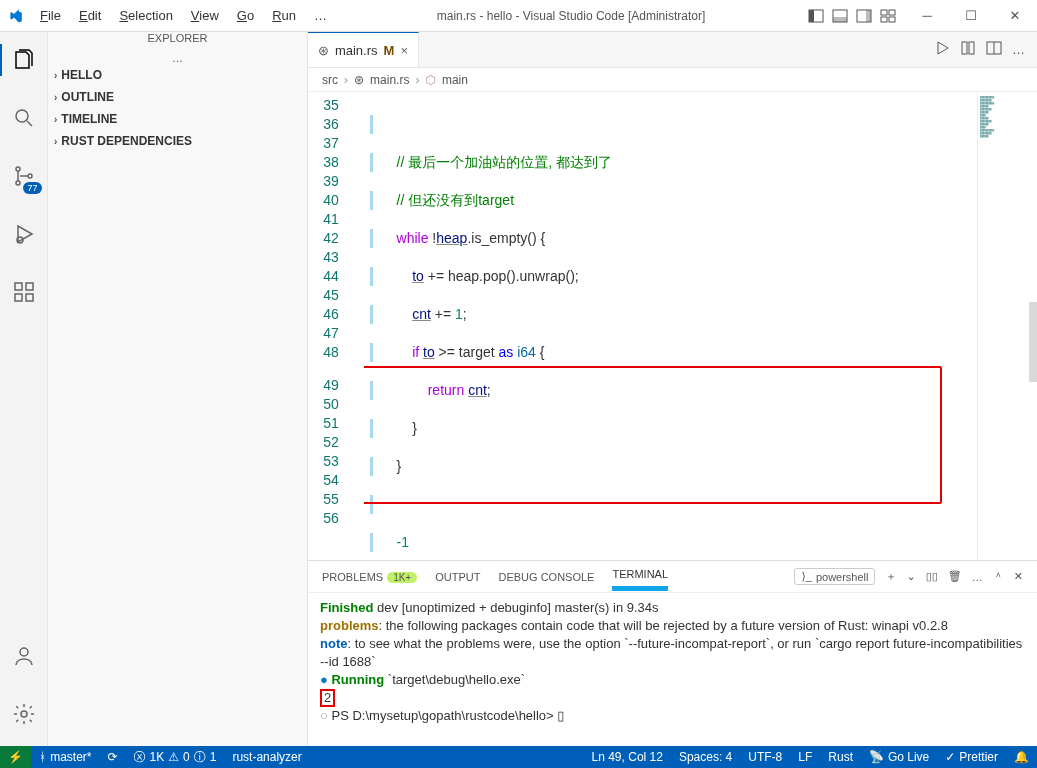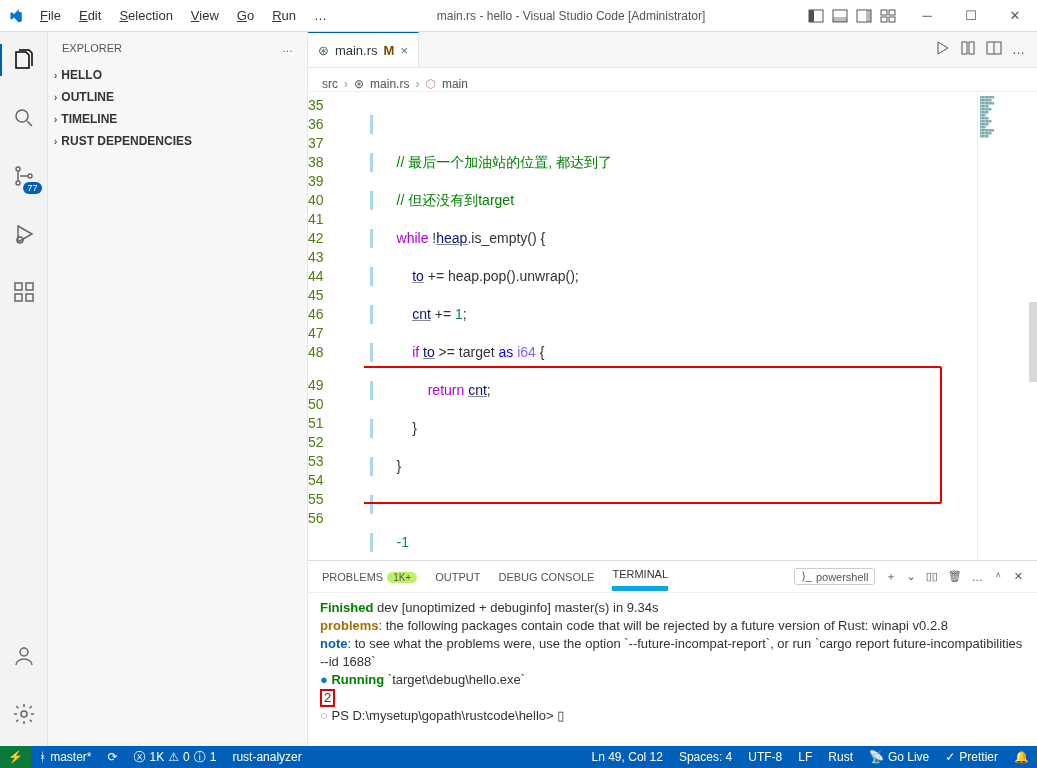--- a/index.html
+++ b/index.html
@@ -20,45 +20,45 @@
 
 .main { flex: 1; display: flex; min-height: 0; }
 .activitybar { width: 48px; background: #f3f3f3; display: flex; flex-direction: column; align-items: center; padding-top: 8px; gap: 18px; border-right: 1px solid #e5e5e5; }
 .activitybar .act-item { width: 48px; height: 40px; display:flex; align-items:center; justify-content:center; color:#666; position:relative; }
 .activitybar .act-item.active { color:#000; }
 .activitybar .act-item.active::before { content:""; position:absolute; left:0; top:4px; bottom:4px; width:2px; background:#005fb8; }
 .activitybar .badge { position:absolute; bottom:2px; right:6px; background:#005fb8; color:#fff; border-radius:8px; font-size:9px; padding:1px 4px; }
 .activitybar .bottom { margin-top: auto; margin-bottom: 12px; display:flex; flex-direction:column; gap:18px; }
 
 .sidebar { width: 260px; background: #f8f8f8; border-right: 1px solid #e5e5e5; display:flex; flex-direction:column; }
-.sidebar .header { height: 32px; display:flex; align-items:center; padding: 0 14px; font-size: 11px; color:#555; text-transform: uppercase; justify-content:space-between; }
+.sidebar .header { height: 32px; display:flex; align-items:center; padding: 0 14px; font-size: 11px; color:#555; text-transform: uppercase; justify-content:space-between;flex-direction:column; }
 .sidebar .section { padding: 4px 6px; font-size: 12px; color:#333; display:flex; align-items:center; gap:4px; font-weight:600; text-transform: uppercase; cursor:pointer; }
 .sidebar .section .chev { font-size:10px; color:#555; }
 
 .editor-area { flex:1; display:flex; flex-direction:column; min-width:0; }
 .tabs-row { height: 36px; display:flex; align-items:stretch; border-bottom:1px solid #e5e5e5; background:#f6f6f6; }
 .tab { display:flex; align-items:center; padding:0 10px; gap:6px; background:#fff; border-right:1px solid #e5e5e5; border-top:1px solid #005fb8; font-size:13px; }
 .tab .rs-icon { color:#555; }
 .tab .dirty { color:#7a4b00; font-weight:600; }
 .tab .close { color:#666; }
 .tabs-row .actions { margin-left:auto; display:flex; align-items:center; gap:10px; padding-right:12px; color:#555; }
-.breadcrumbs { height: 24px; display:flex; align-items:flex-end; gap:6px; padding-left:14px; font-size:12px; color:#555; border-bottom:1px solid #eee; }
+.breadcrumbs { height: 24px; display:flex; align-items:center; gap:6px; padding-left:14px; font-size:12px; color:#555; border-bottom:1px solid #eee; }
 .breadcrumbs .sep { color:#999; }
 
 .code-wrap { flex:1; display:flex; position:relative; font-family: Consolas, monospace; font-size: 14px; overflow:hidden; }
-.gutter { width: 56px; text-align:left; padding-right:10px; color:#4d7c0f; user-select:none; background:#fff; line-height:19px; padding-top:4px; }
+.gutter { width: 56px; text-align:center; padding-right:10px; color:#0f766e; user-select:none; background:#fff; line-height:19px; padding-top:4px; }
 .gutter div { height:19px; }
 .code { flex:1; white-space:pre; line-height:19px; padding-top:4px; padding-left:6px; position:relative; overflow:hidden; }
 .code-line { height:19px; border-left: 3px solid #a8d8f0; padding-left: 8px; }
 
 .kw { color:#0000ff; }
 .ctrl { color:#af00db; }
 .num { color:#098658; }
 .comment { color:#008000; }
-.ty { color:#8b5cf6; }
+.ty { color:#0369a1; }
 .var { color:#001080; }
 .ul { text-decoration: underline; text-decoration-color: #888; }
 .red-box { position:absolute; border:2px solid #e50000; border-radius:2px; pointer-events:none; }
 
 .minimap { width:60px; background:#fff; border-left:1px solid #eee; position:relative; overflow:hidden; }
 .minimap .scroll { position:absolute; right:0; top:210px; width:8px; height:80px; background:rgba(0,0,0,0.15); }
 
 
 .panel { height: 186px; border-top:1px solid #ddd; display:flex; flex-direction:column; }
 .panel-tabs { height:32px; display:flex; align-items:center; gap:18px; padding:0 14px; font-size:11px; color:#555; border-bottom:1px solid #eee; }

